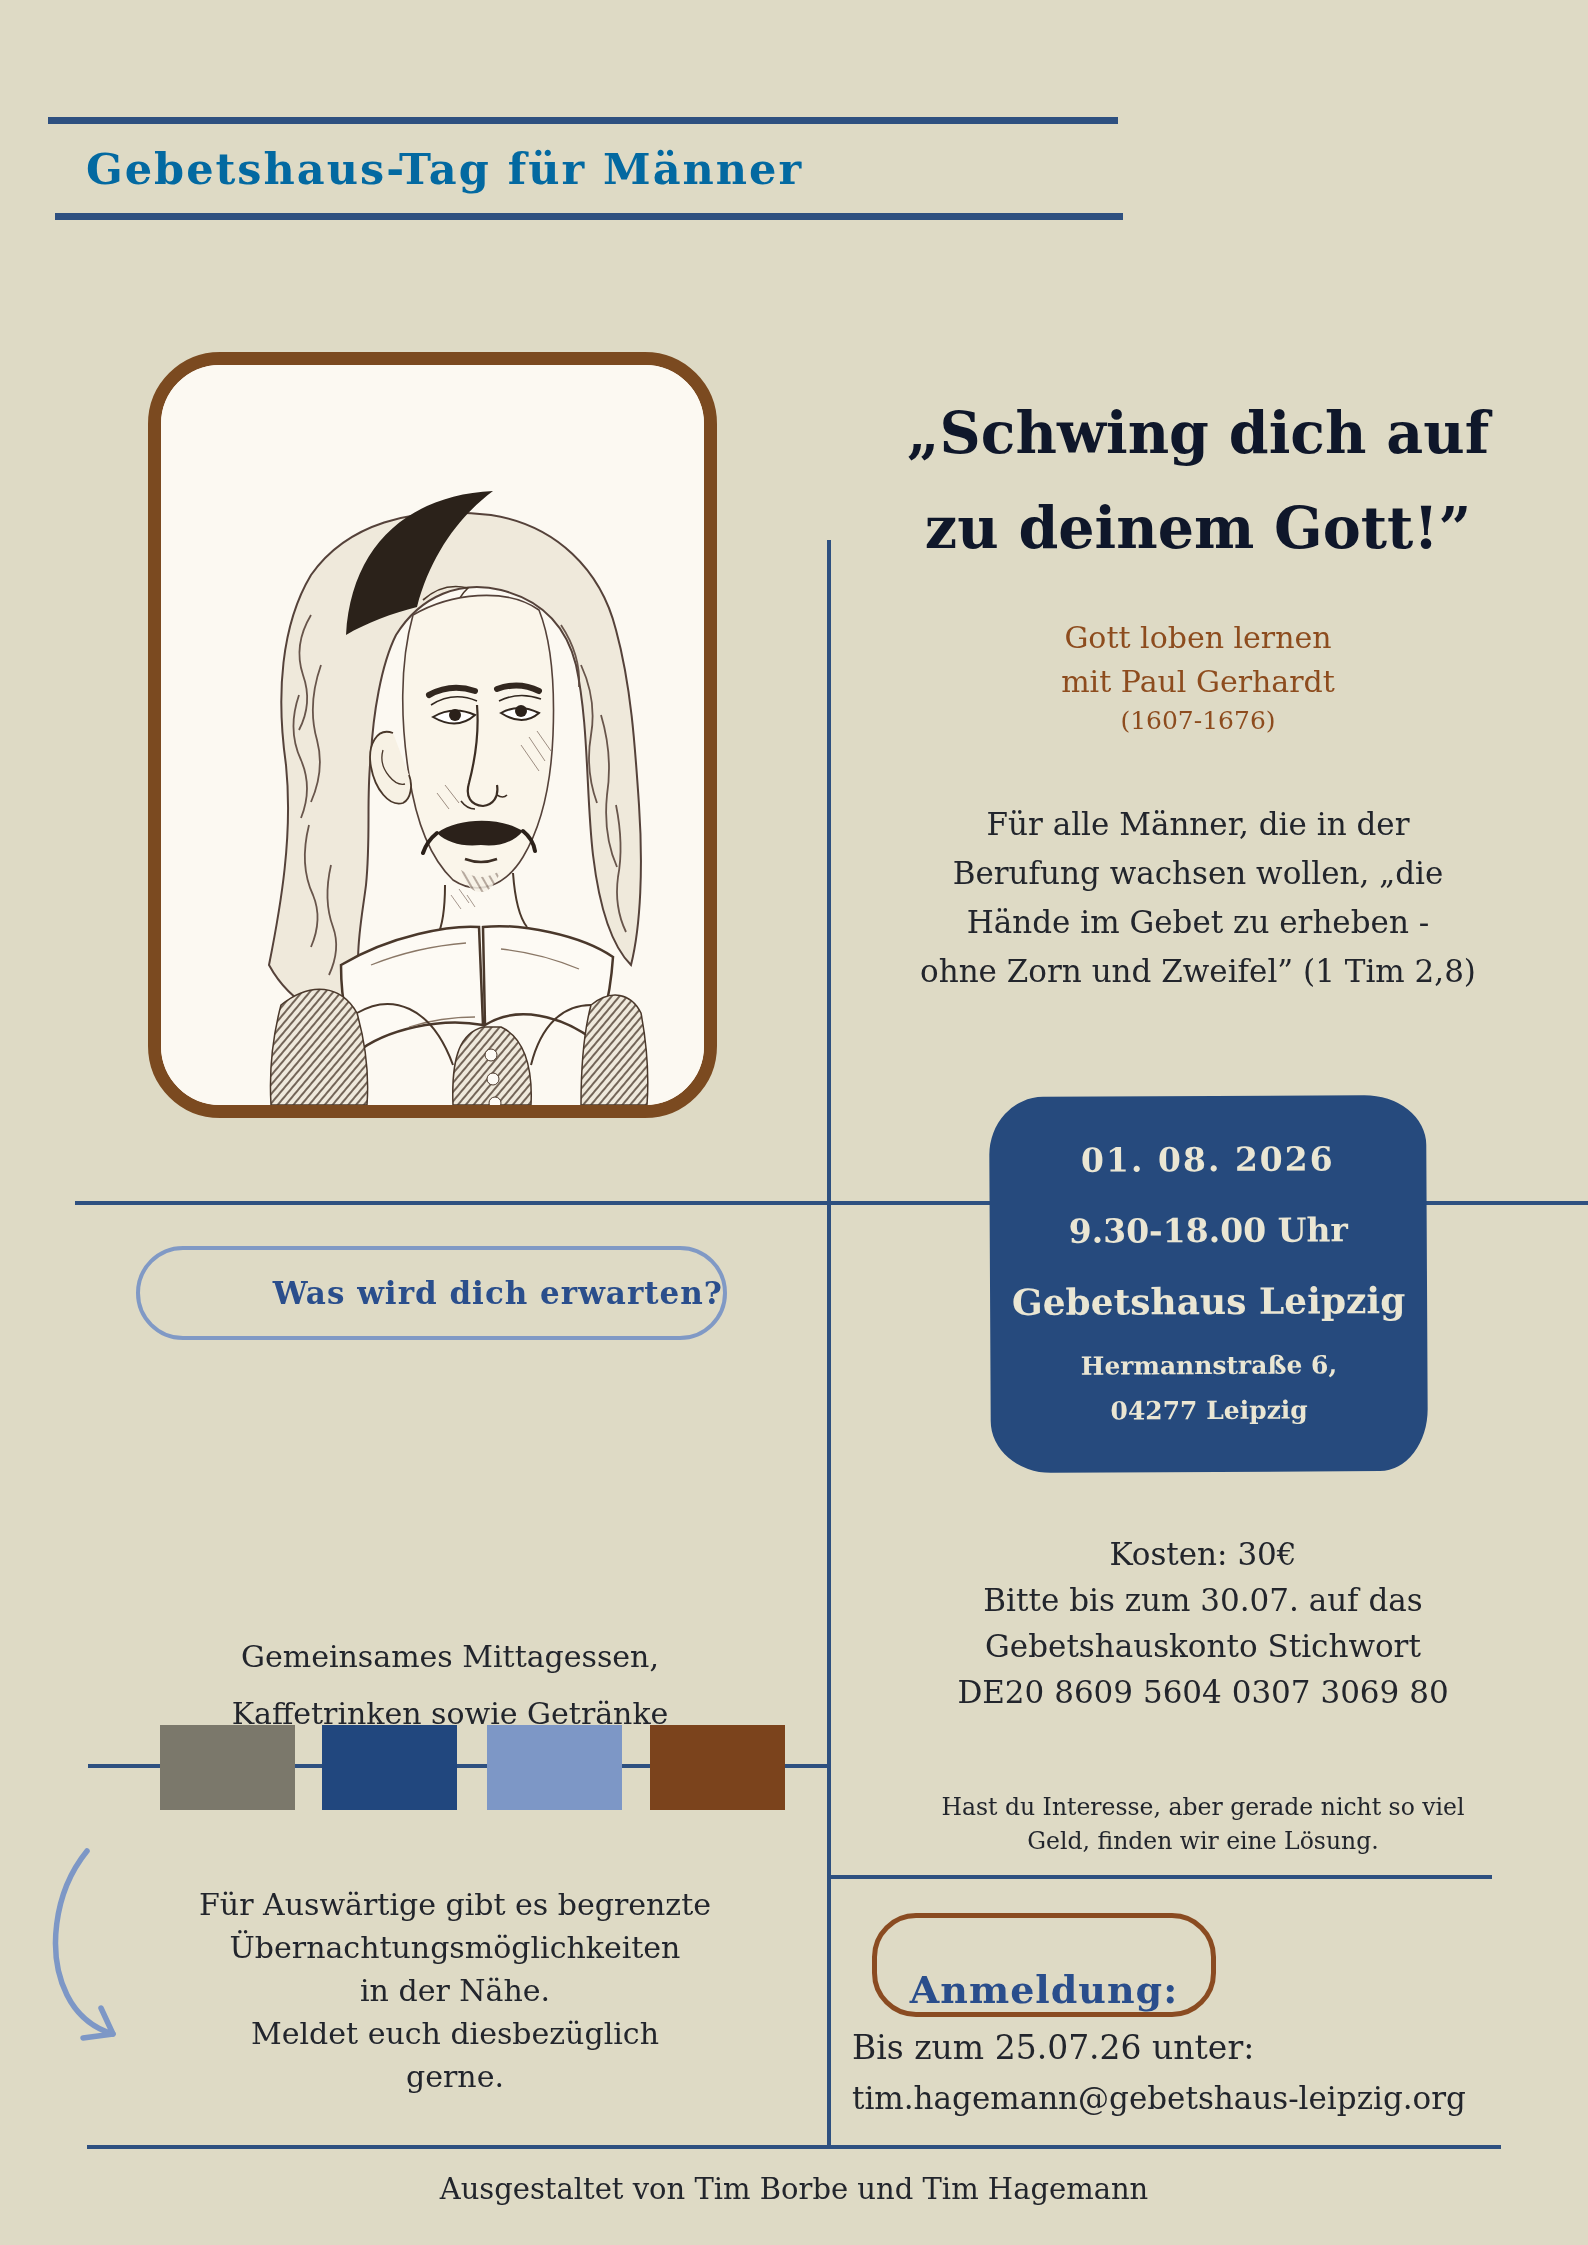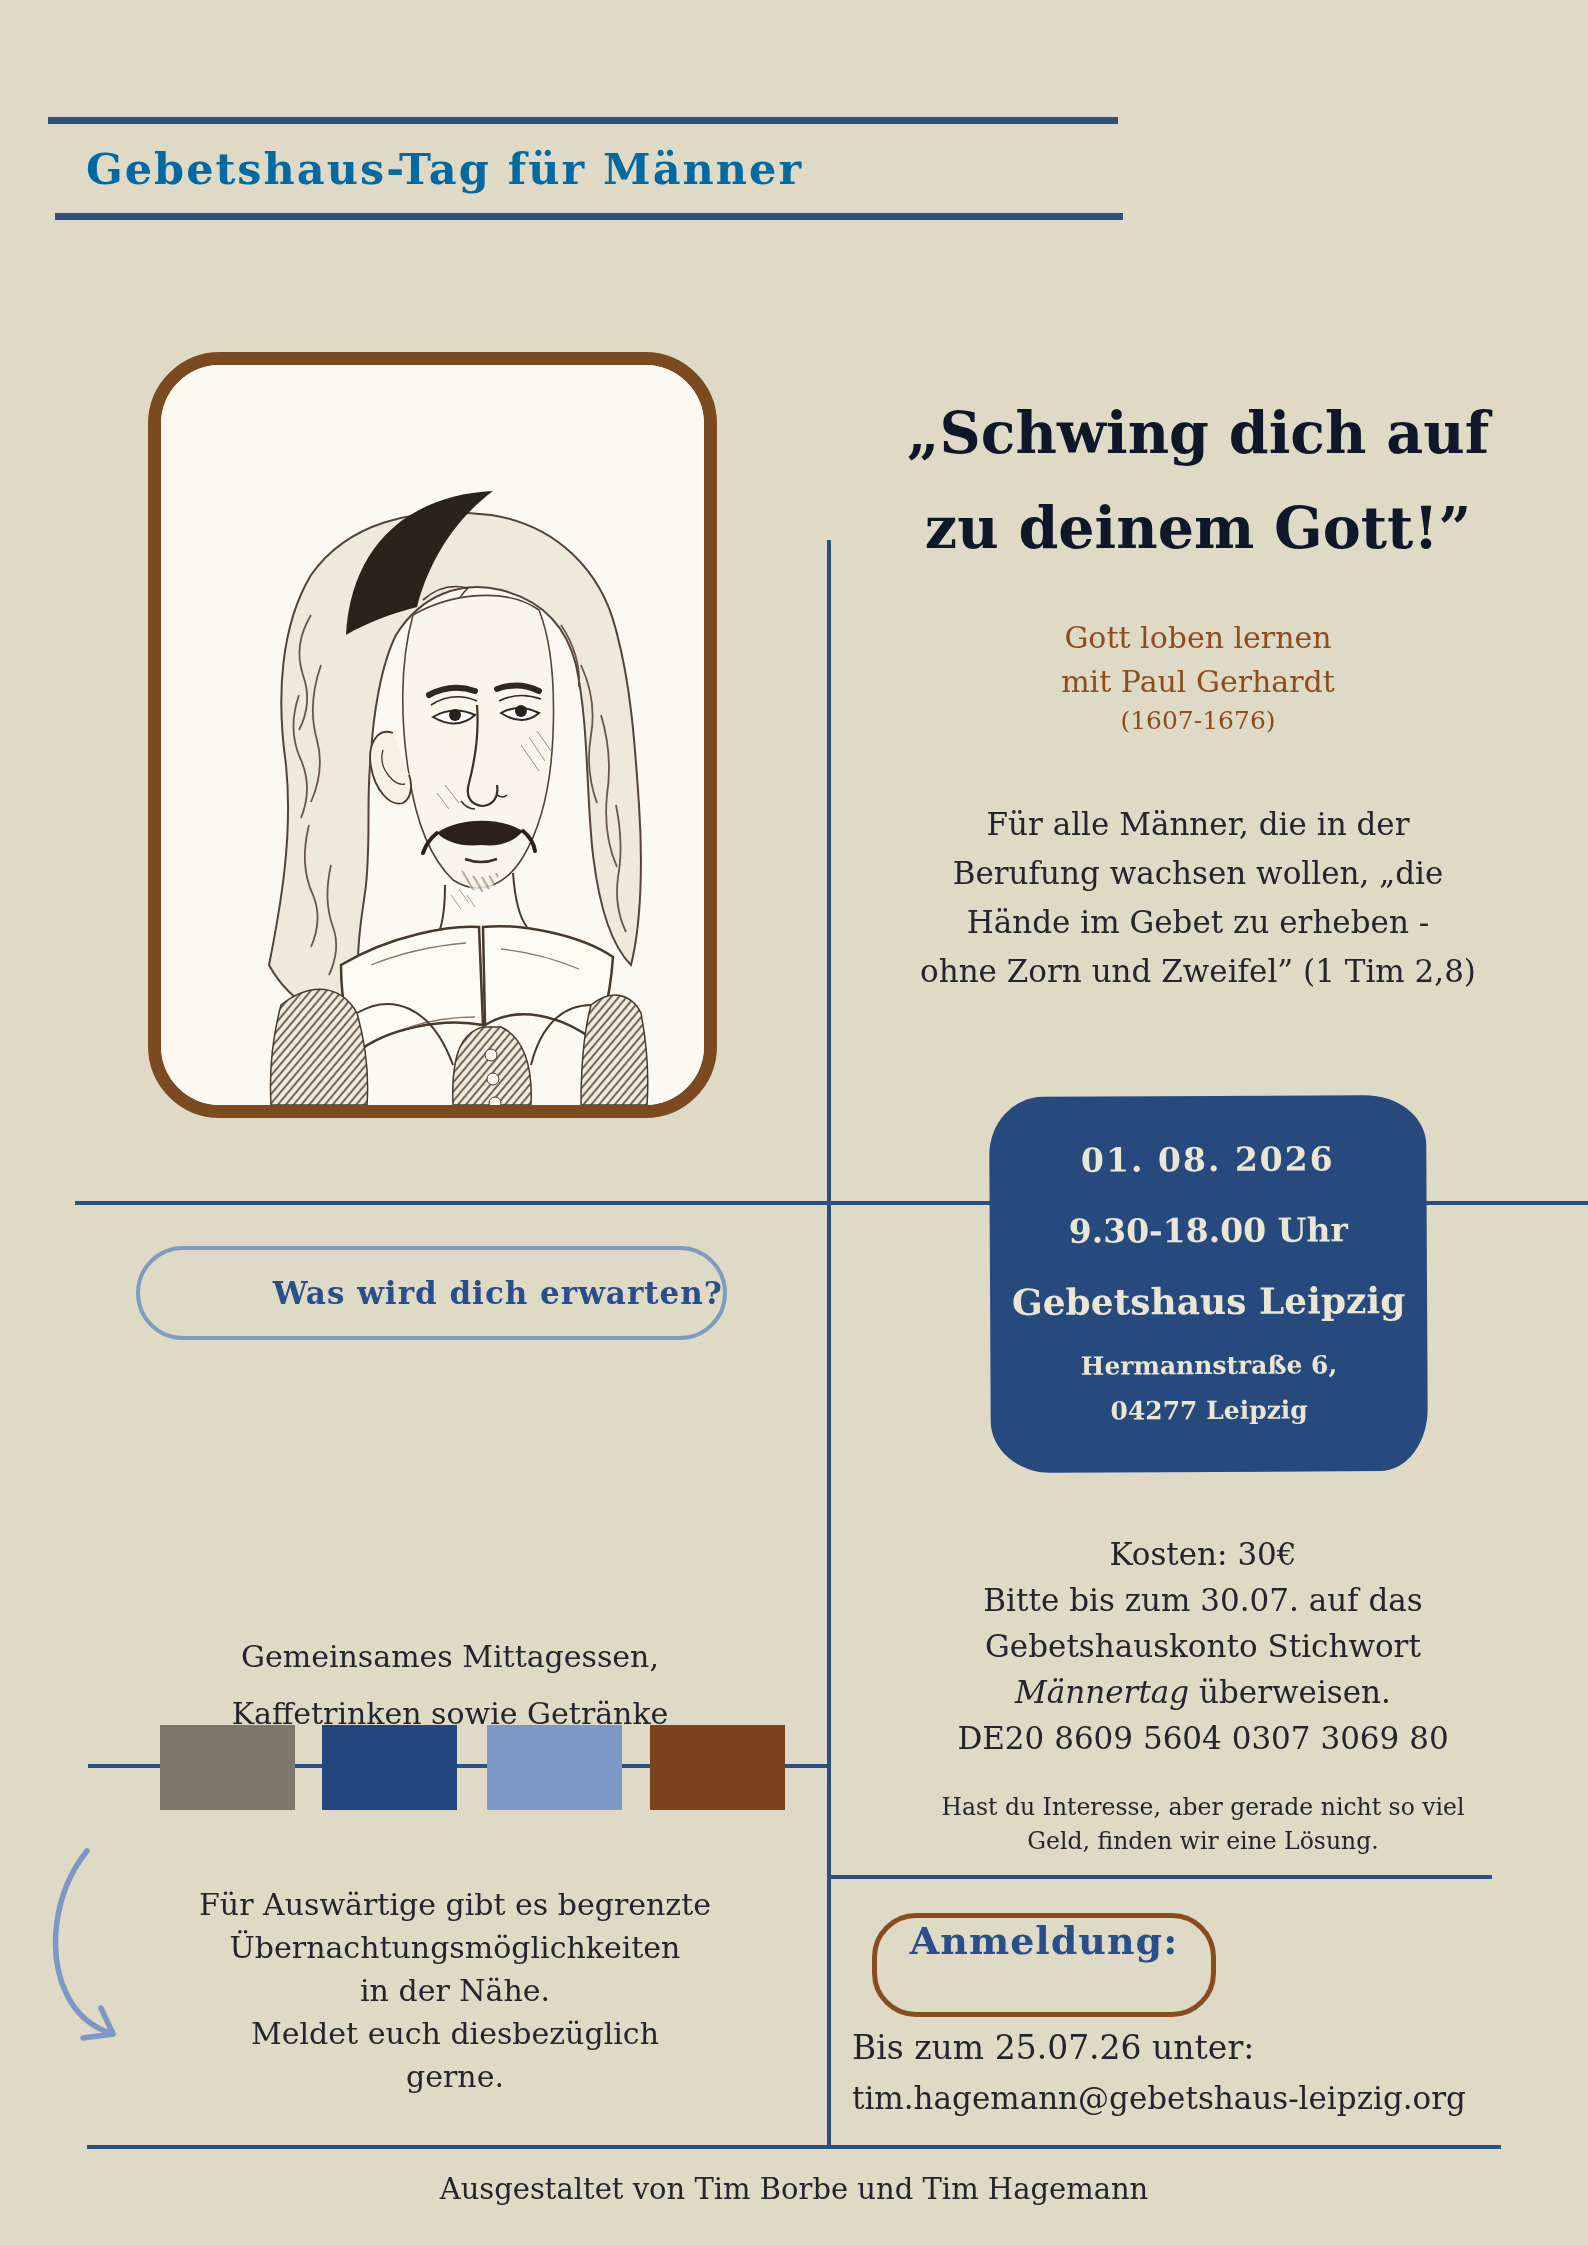--- a/index.html
+++ b/index.html
@@ -49,21 +49,21 @@
   .swatch{top:1725px;width:135px;height:85px}
 
   .lodging{left:95px;top:1884px;width:720px;font-size:30px;line-height:1.43}
   .arrow-wrap{left:45px;top:1845px;width:110px;height:200px}
 
   .cost{left:858px;top:1532px;width:690px;font-size:31px;line-height:1.48}
   .note{left:868px;top:1790px;width:670px;font-size:23.5px;line-height:1.45}
   .right-rule{left:830px;top:1875px;width:662px;height:4px}
 
   .reg-pill{left:872px;top:1913px;width:344px;height:104px;border:5px solid #8a4b21;
-            border-radius:44px;display:flex;align-items:flex-start;justify-content:center;
+            border-radius:44px;display:flex;align-items:flex-end;justify-content:center;
             box-sizing:border-box}
   .reg-pill .pill-label{font-size:38px}
   .reg-deadline{left:852px;top:2028px;width:700px;font-size:33px}
   .reg-email{left:852px;top:2080px;width:720px;font-size:31px}
 
   .footer-rule{left:87px;top:2145px;width:1414px;height:4px}
   .footer-text{left:0;top:2172px;width:1588px;font-size:29px}
 </style>
 </head>
 <body>
@@ -207,21 +207,20 @@
   <div class="abs lodging center pre">Für Auswärtige gibt es begrenzte
 Übernachtungsmöglichkeiten
 in der Nähe.
 Meldet euch diesbezüglich
 gerne.</div>
 
   <div class="abs cost center">
     <div class="pre">Kosten: 30€
 Bitte bis zum 30.07. auf das
 Gebetshauskonto Stichwort</div>
-    <div><span class="it">Männertag</span><span> überweisen.</span></div>
     <div>DE20 8609 5604 0307 3069 80</div>
   </div>
 
   <div class="abs note center pre">Hast du Interesse, aber gerade nicht so viel
 Geld, finden wir eine Lösung.</div>
 
   <div class="abs rule right-rule"></div>
 
   <div class="abs reg-pill">
     <span class="pill-label">Anmeldung:</span>

